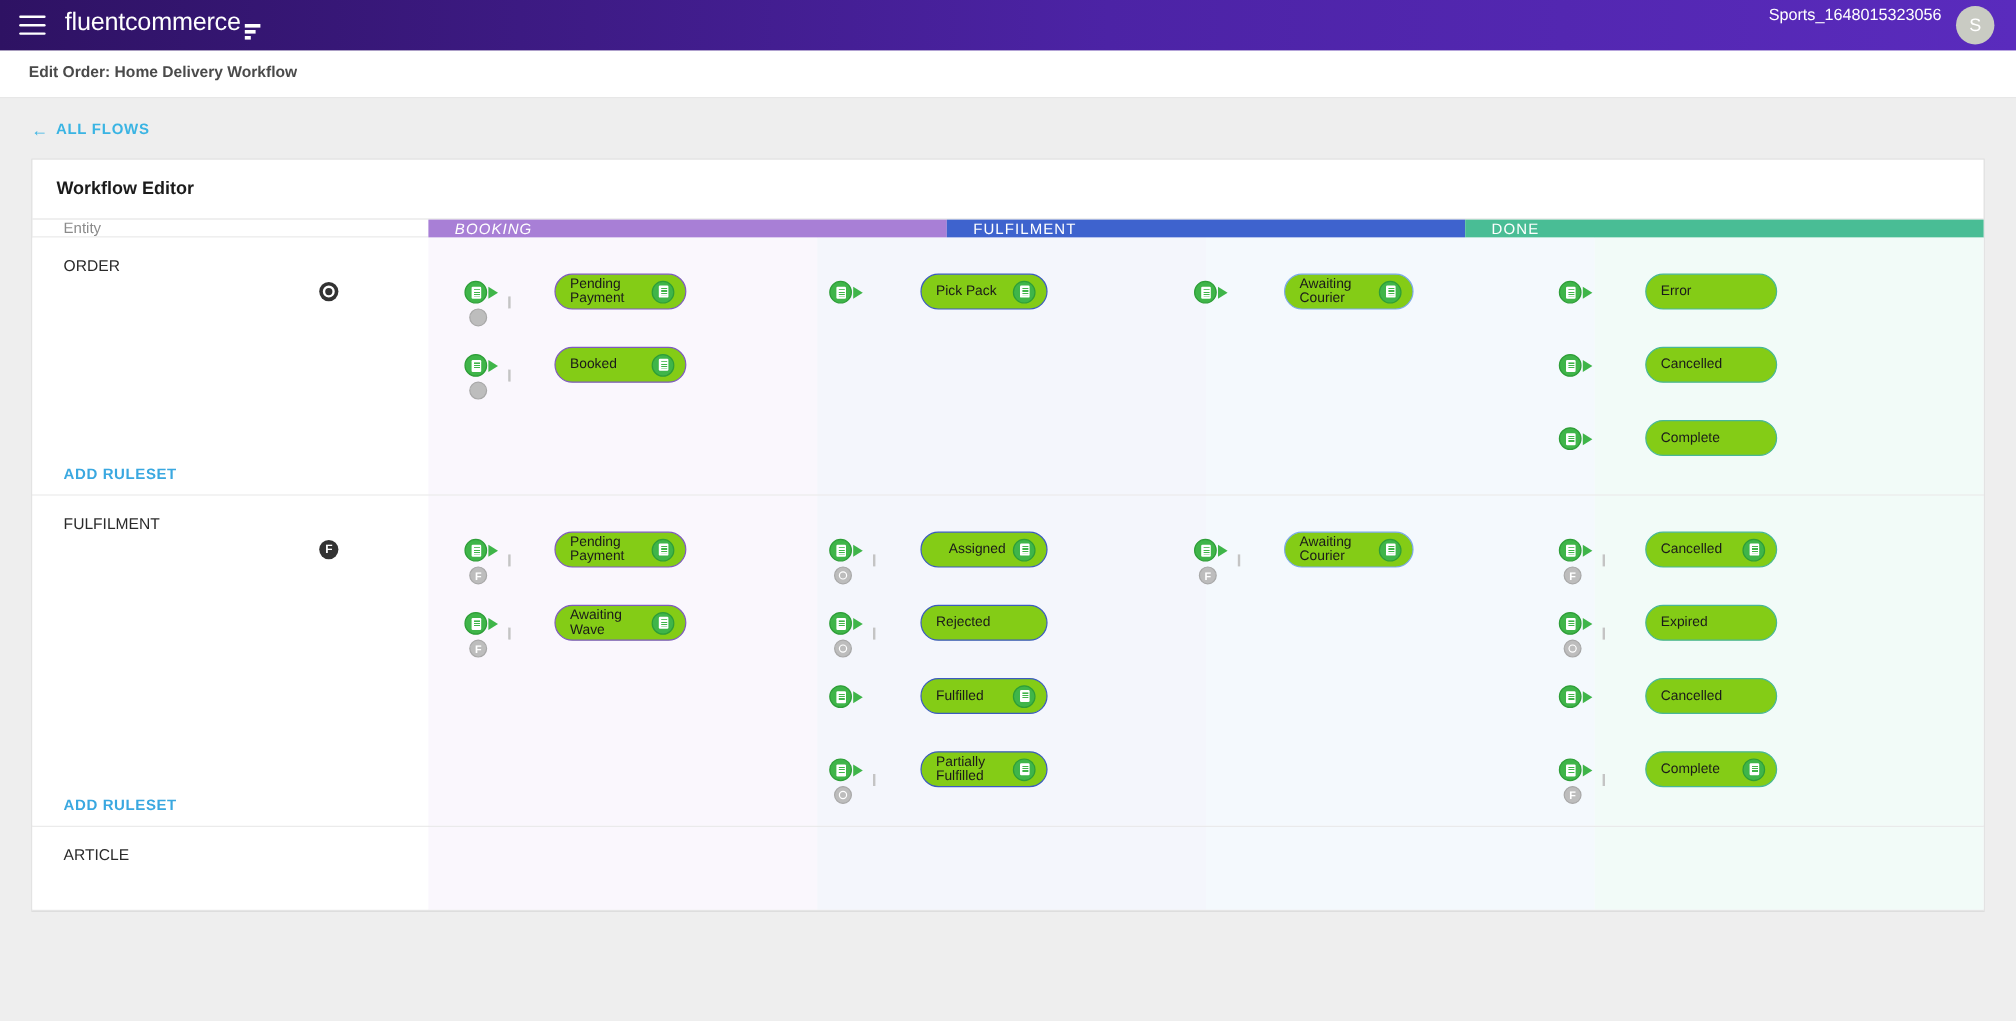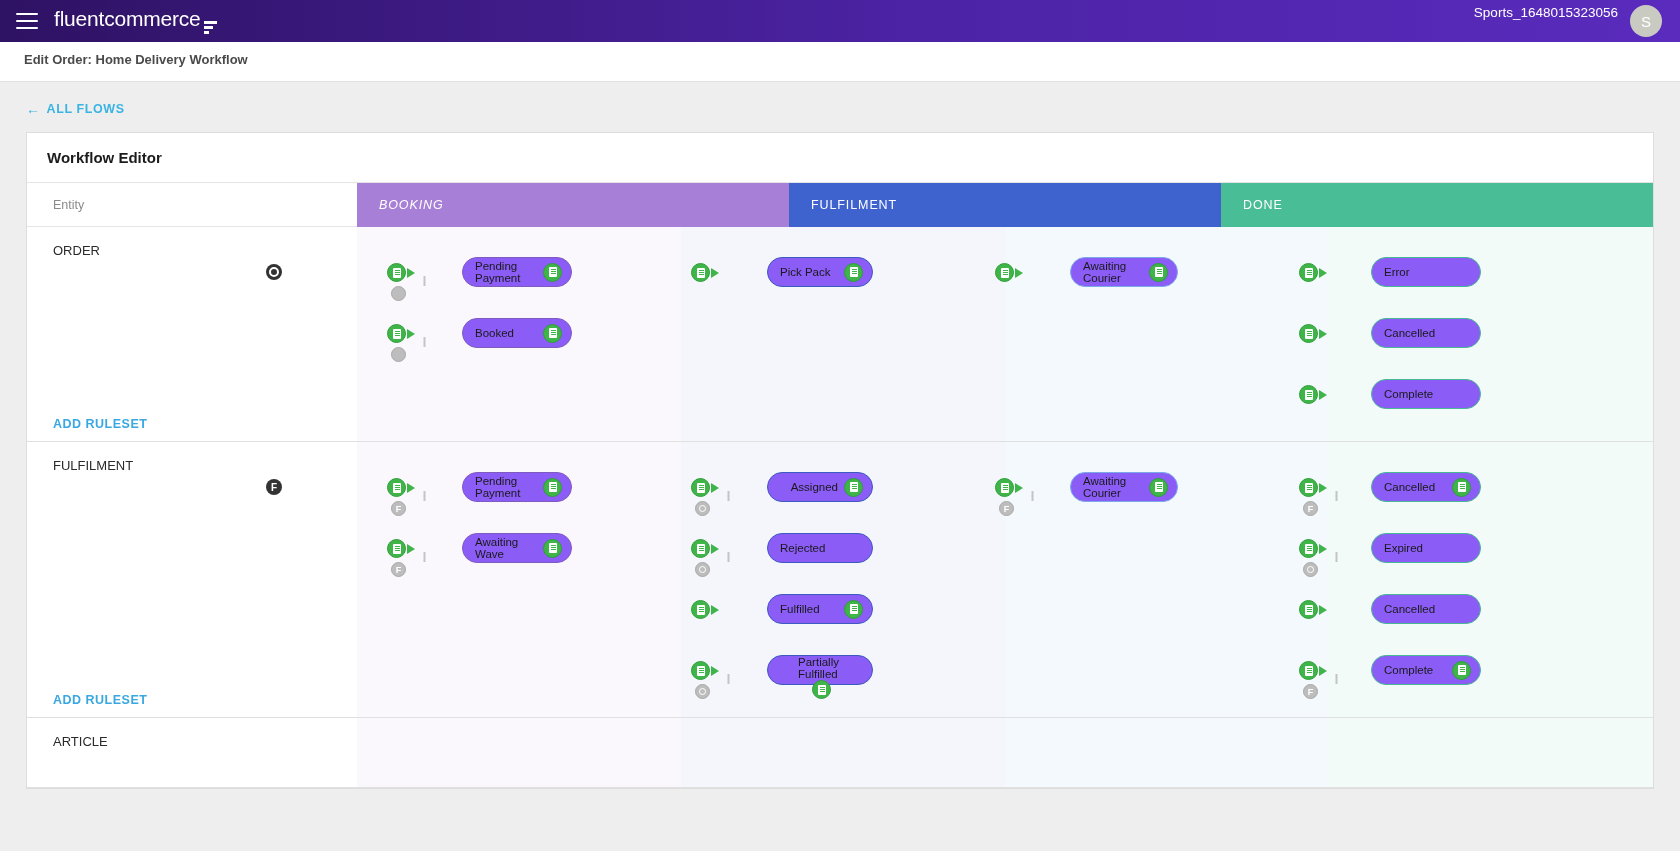--- a/index.html
+++ b/index.html
@@ -53,41 +53,41 @@
   
   .card { margin: 0 26px; background: #fff; border: 1px solid #dddddd; }
   .card-title { padding: 16px 20px; font-size: 15px; font-weight: bold; color: #1b1b1b;
     border-bottom: 1px solid #e4e4e4; }
   .card-actions { height: 48px; display: flex; align-items: center; justify-content: flex-end;
     padding-right: 22px; }
   .link-action { font-size: 12.5px; color: #3aa8e0; font-weight: bold; letter-spacing: .5px;
     cursor: pointer; }
 
   
-  .lane-head { display: flex; height: 44px; }
+  .lane-head { display: flex; height: 15px; }
   .lane-head .entity-col { width: 330px; display: flex; align-items: center;
     padding-left: 26px; font-size: 12.5px; color: #8b8b8b; border-bottom: 1px solid #e4e4e4; }
   .lane-head .lane { flex: 1 1 0; display: flex; align-items: center; padding-left: 22px;
     color: #fff; font-size: 12.5px; letter-spacing: .9px; }
 
   
   .row { position: relative; border-bottom: 1px solid #e0e0e0; }
   .row-bg { position: absolute; inset: 0; display: flex; z-index: 0; }
   .row-bg .c0 { width: 330px; background: #fff; }
   .row-bg .c { flex: 1 1 0; }
   .row-label { position: absolute; left: 26px; top: 16px; font-size: 13px; color: #2a2a2a;
     z-index: 3; }
   .add-ruleset { position: absolute; left: 26px; bottom: 10px; font-size: 12.5px;
     color: #3aa8e0; font-weight: bold; letter-spacing: .5px; cursor: pointer; z-index: 3; }
 
   
   .canvas { position: absolute; inset: 0; z-index: 2; }
   .canvas svg { position: absolute; left: 0; top: 0; }
 
-  .node { position: absolute; height: 30px; border-radius: 15px; background: #8b5cf6;
+  .node { position: absolute; height: 30px; border-radius: 15px; background: #84cc16;
     display: flex; align-items: center; padding: 0 9px 0 12px; z-index: 5;
     font-size: 11.5px; color: #1a1a1a; line-height: 12px; cursor: pointer; }
   .node .lbl { flex: 1 1 auto; padding-right: 6px; white-space: pre-line; }
   .node.b-purple { border: 1.6px solid #7e5bbf; }
   .node.b-indigo { border: 1.6px solid #3b5bbf; }
   .node.b-blue   { border: 1.6px solid #7aa9e8; }
   .node.b-green  { border: 1.6px solid #48b796; }
 
   .rule-ic { width: 19px; height: 19px; border-radius: 50%; background: #3fb549;
     border: 1.5px solid #2e9e38; flex: 0 0 auto; position: relative; }
@@ -315,21 +315,21 @@
           <span class="lbl">Assigned</span>
           <span class="rule-ic"></span>
         </div>
         <div class="node b-indigo" style="left: 740px; top: 91px; width: 106px;">
           <span class="lbl">Rejected</span>
         </div>
         <div class="node b-indigo" style="left: 740px; top: 152px; width: 106px;">
           <span class="lbl">Fulfilled</span>
           <span class="rule-ic"></span>
         </div>
-        <div class="node b-indigo" style="left: 740px; top: 213px; width: 106px; flex-direction: column;">
+        <div class="node b-indigo" style="left: 740px; top: 213px; width: 106px;">
           <span class="lbl">Partially
 Fulfilled</span>
           <span class="rule-ic"></span>
         </div>
         <div class="node b-blue" style="left: 1043px; top: 30px; width: 108px;">
           <span class="lbl">Awaiting
 Courier</span>
           <span class="rule-ic"></span>
         </div>
         <div class="node b-green" style="left: 1344px; top: 30px; width: 110px;">

